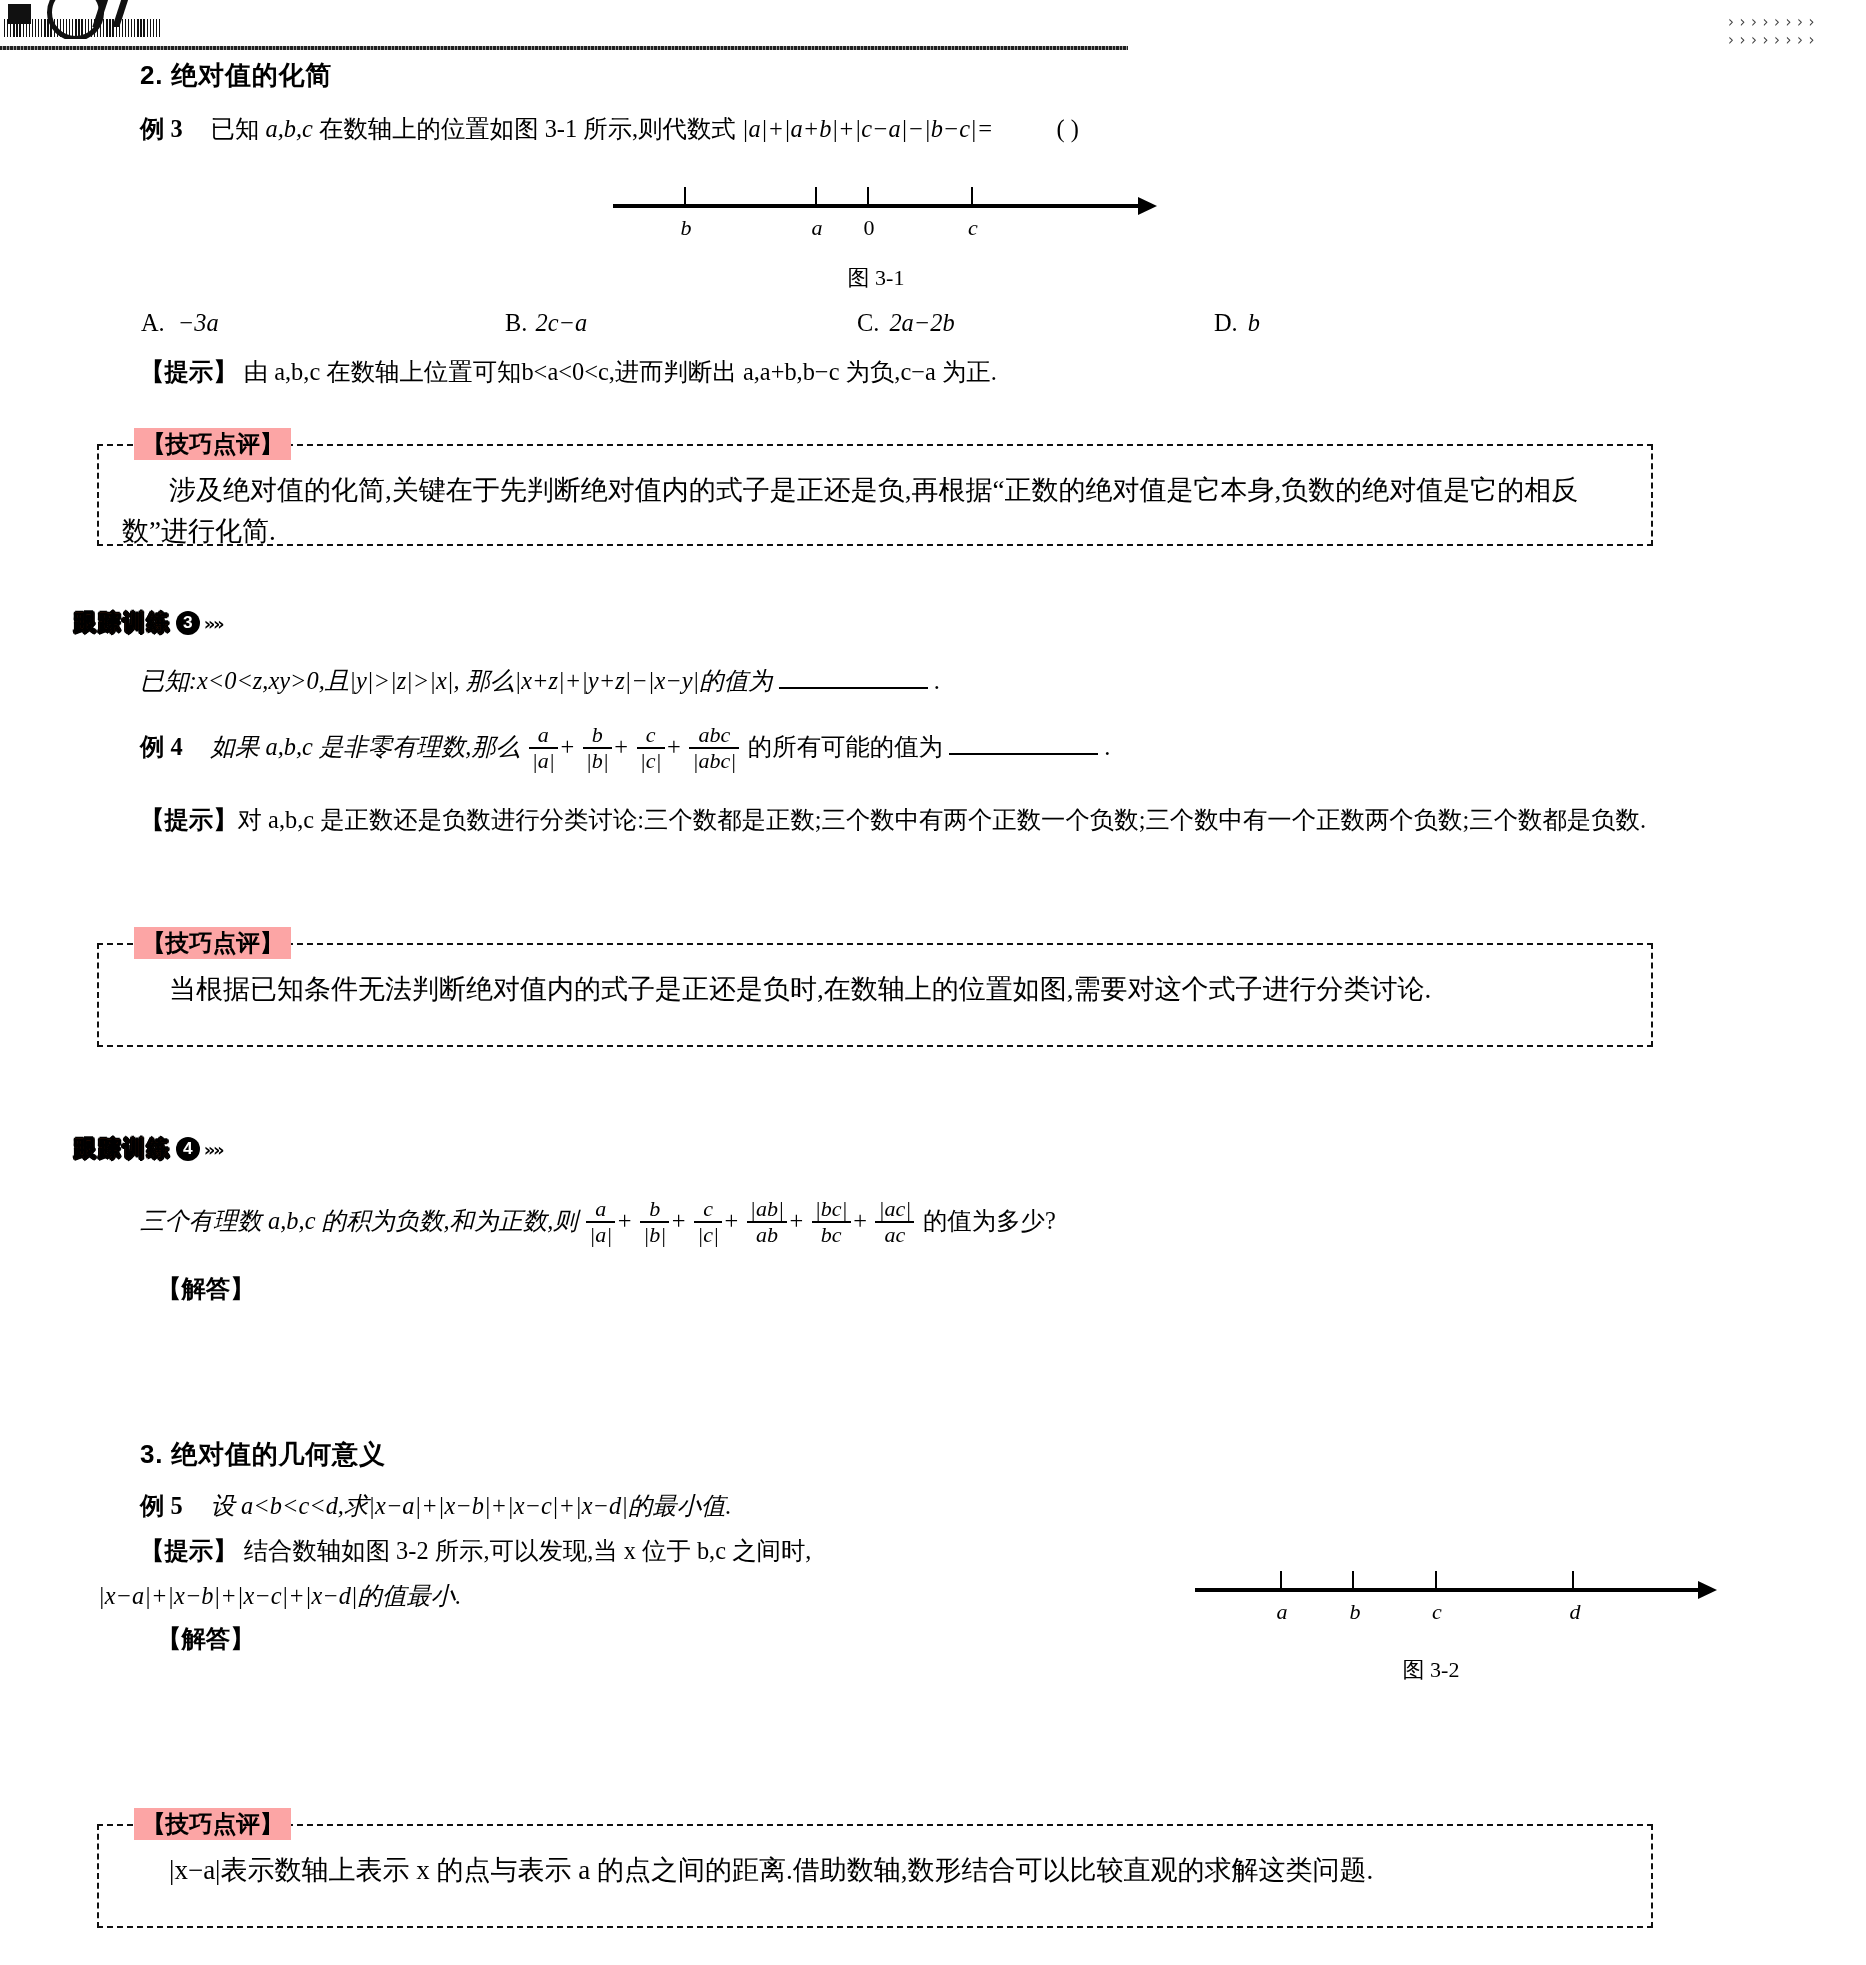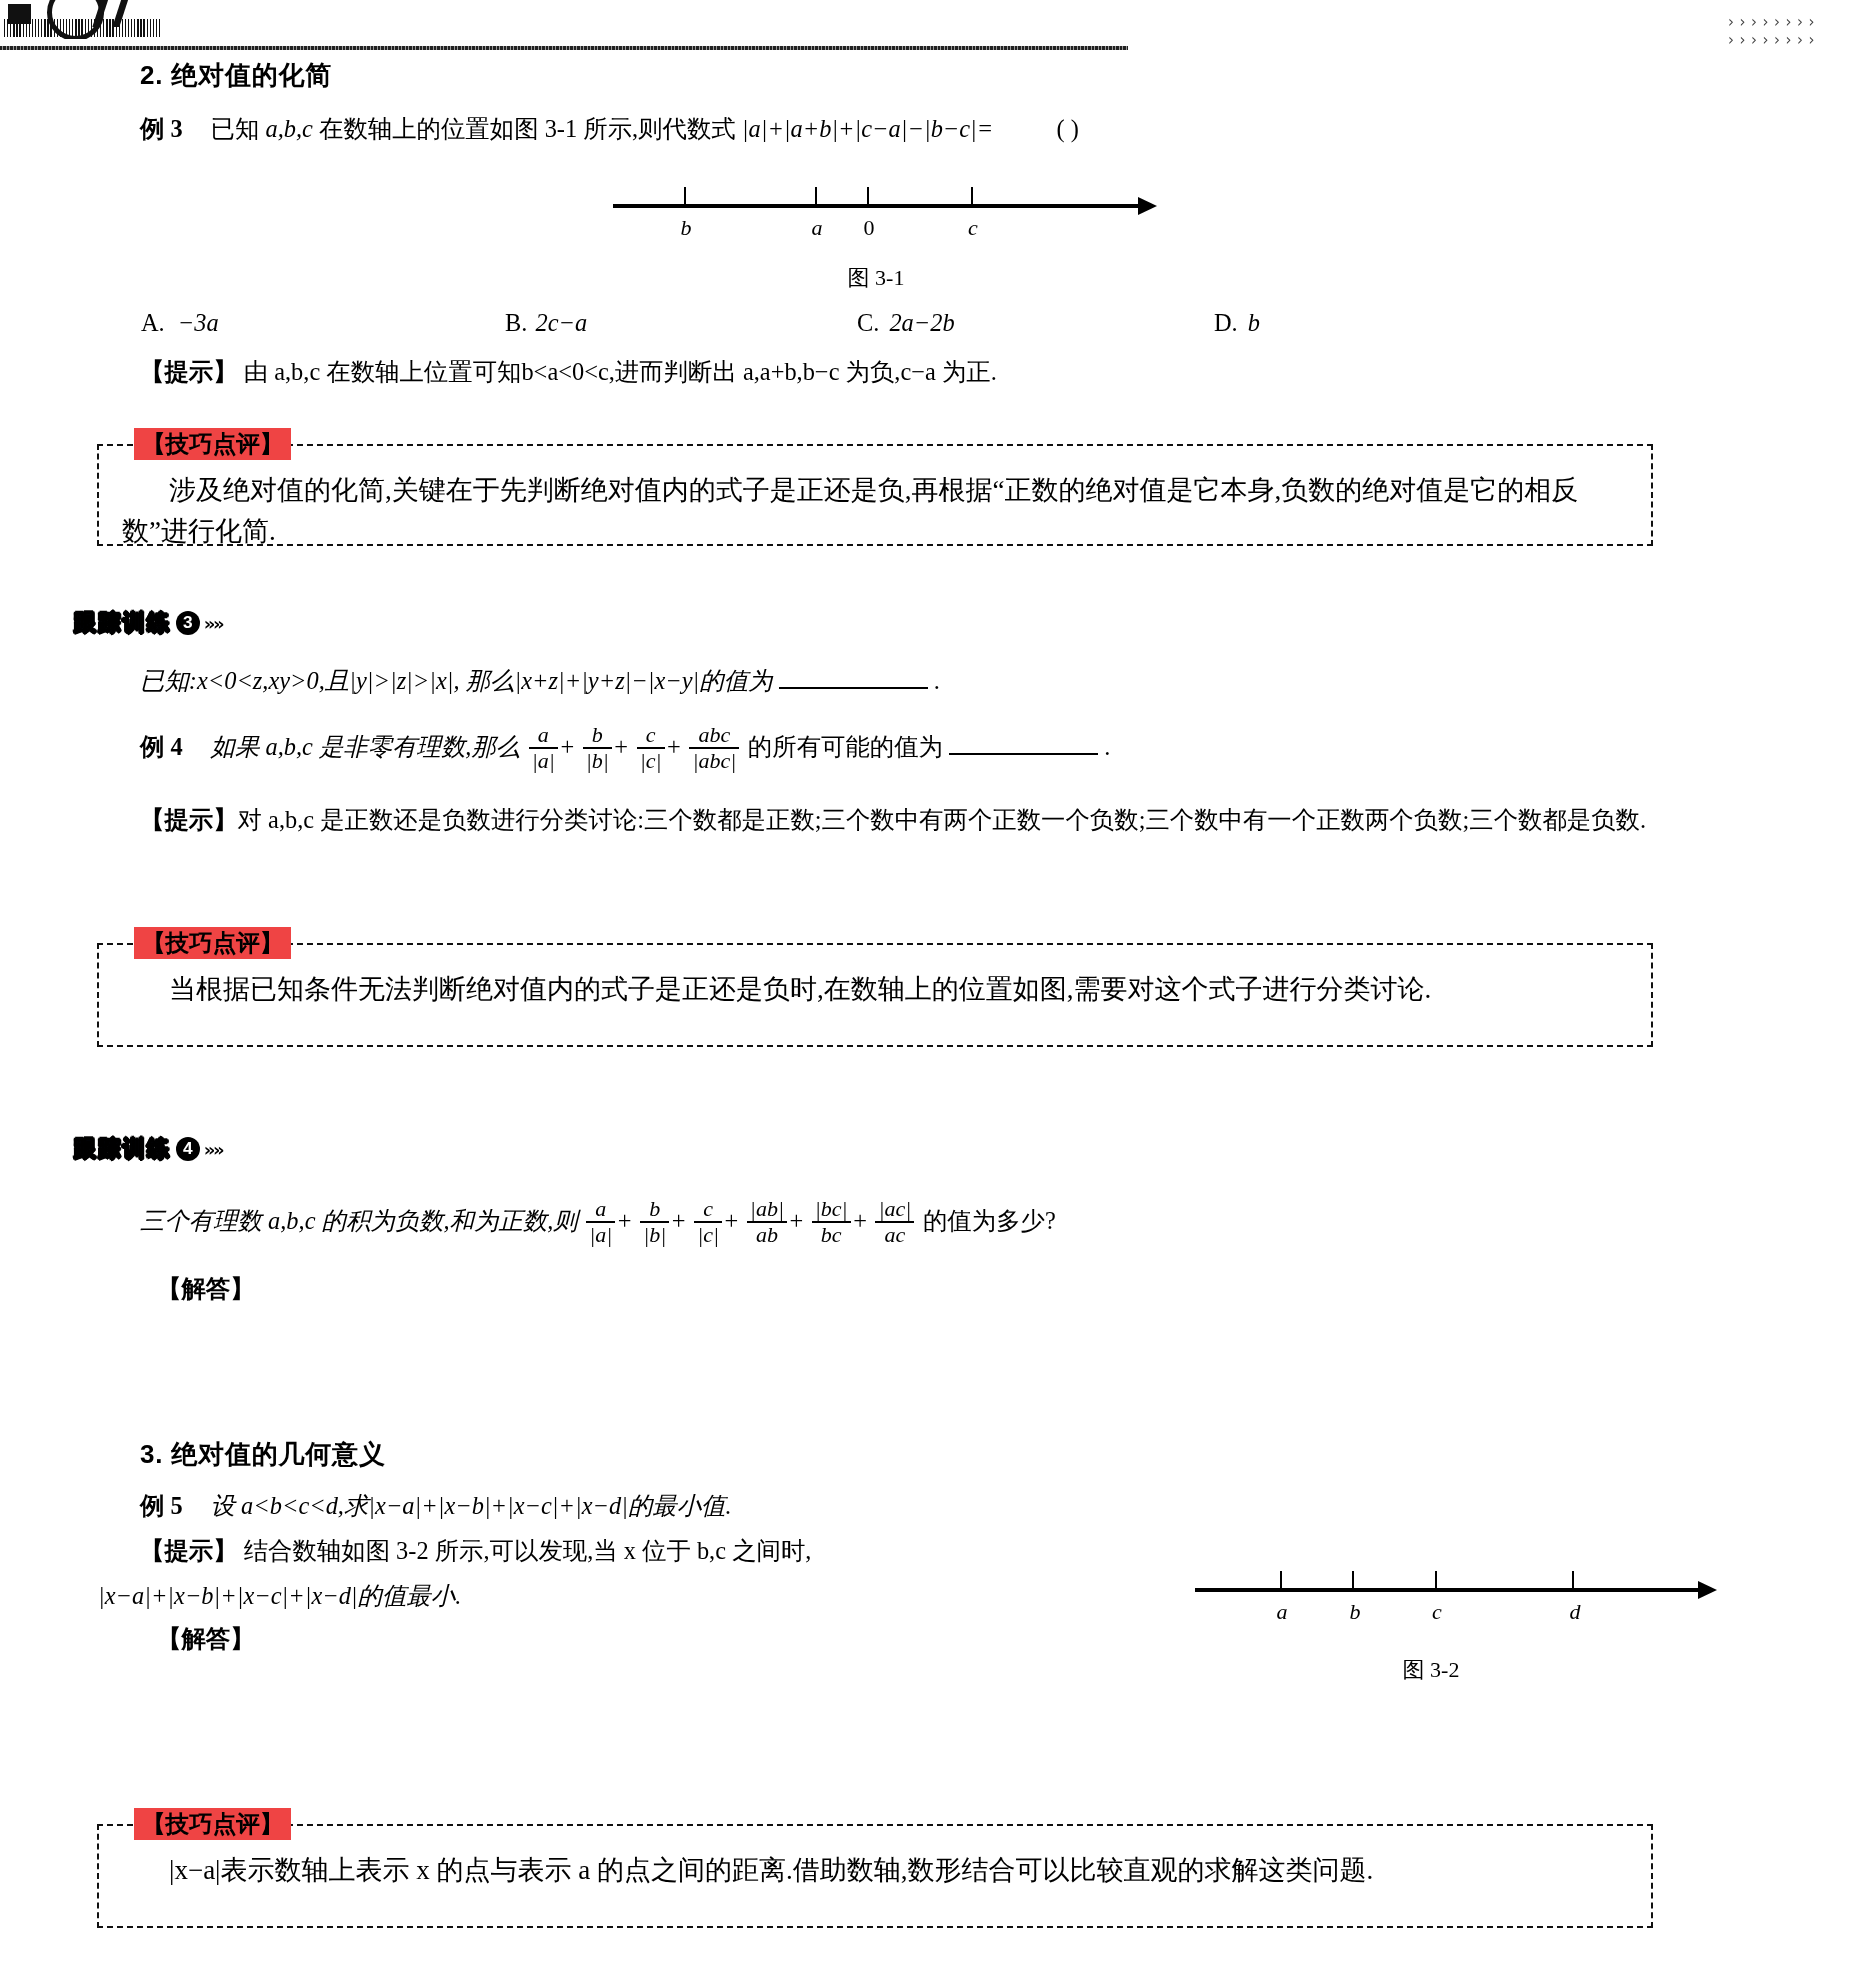--- a/index.html
+++ b/index.html
@@ -74,37 +74,37 @@
               border-top:2px solid #000; }
 
   
   .tipbox{
     position:absolute;
     border:2.4px dashed #111;
     box-sizing:border-box;
     background:#fff;
   }
   .tiptag{
-    position:absolute; top:-18px; left:35px; background:#ef4444;
+    position:absolute; top:-18px; left:35px; background:#fca5a5;
     padding:0 7.9px; font-size:23.6px; font-weight:bold;
     font-family:"Liberation Serif", serif; white-space:nowrap;
   }
   .tiptext{
     position:absolute; left:23px; right:23px; top:24.4px;
     font-size:27px; line-height:1.52;
   }
 
   
   .badge{
     position:absolute; display:flex; align-items:center; gap:3.9px;
   }
   .badge .bword{
     font-family:"Liberation Sans", sans-serif; font-weight:bold;
     font-size:22px; letter-spacing:2.4px;
-    -webkit-text-stroke:0.8px #000; color:#0f172a;
+    -webkit-text-stroke:0.8px #000; color:#c2410c;
     text-shadow:
        1.6px 0 0 #000, -1.6px 0 0 #000, 0 1.6px 0 #000, 0 -1.6px 0 #000,
        1.2px 1.2px 0 #000, -1.2px -1.2px 0 #000, 1.2px -1.2px 0 #000, -1.2px 1.2px 0 #000;
   }
   .badge .bnum{
     display:inline-flex; align-items:center; justify-content:center;
     width:24.4px; height:24.4px; border-radius:50%;
     background:#000; color:#fff;
     font-family:"Liberation Sans", sans-serif; font-weight:bold; font-size:17.3px;
   }

